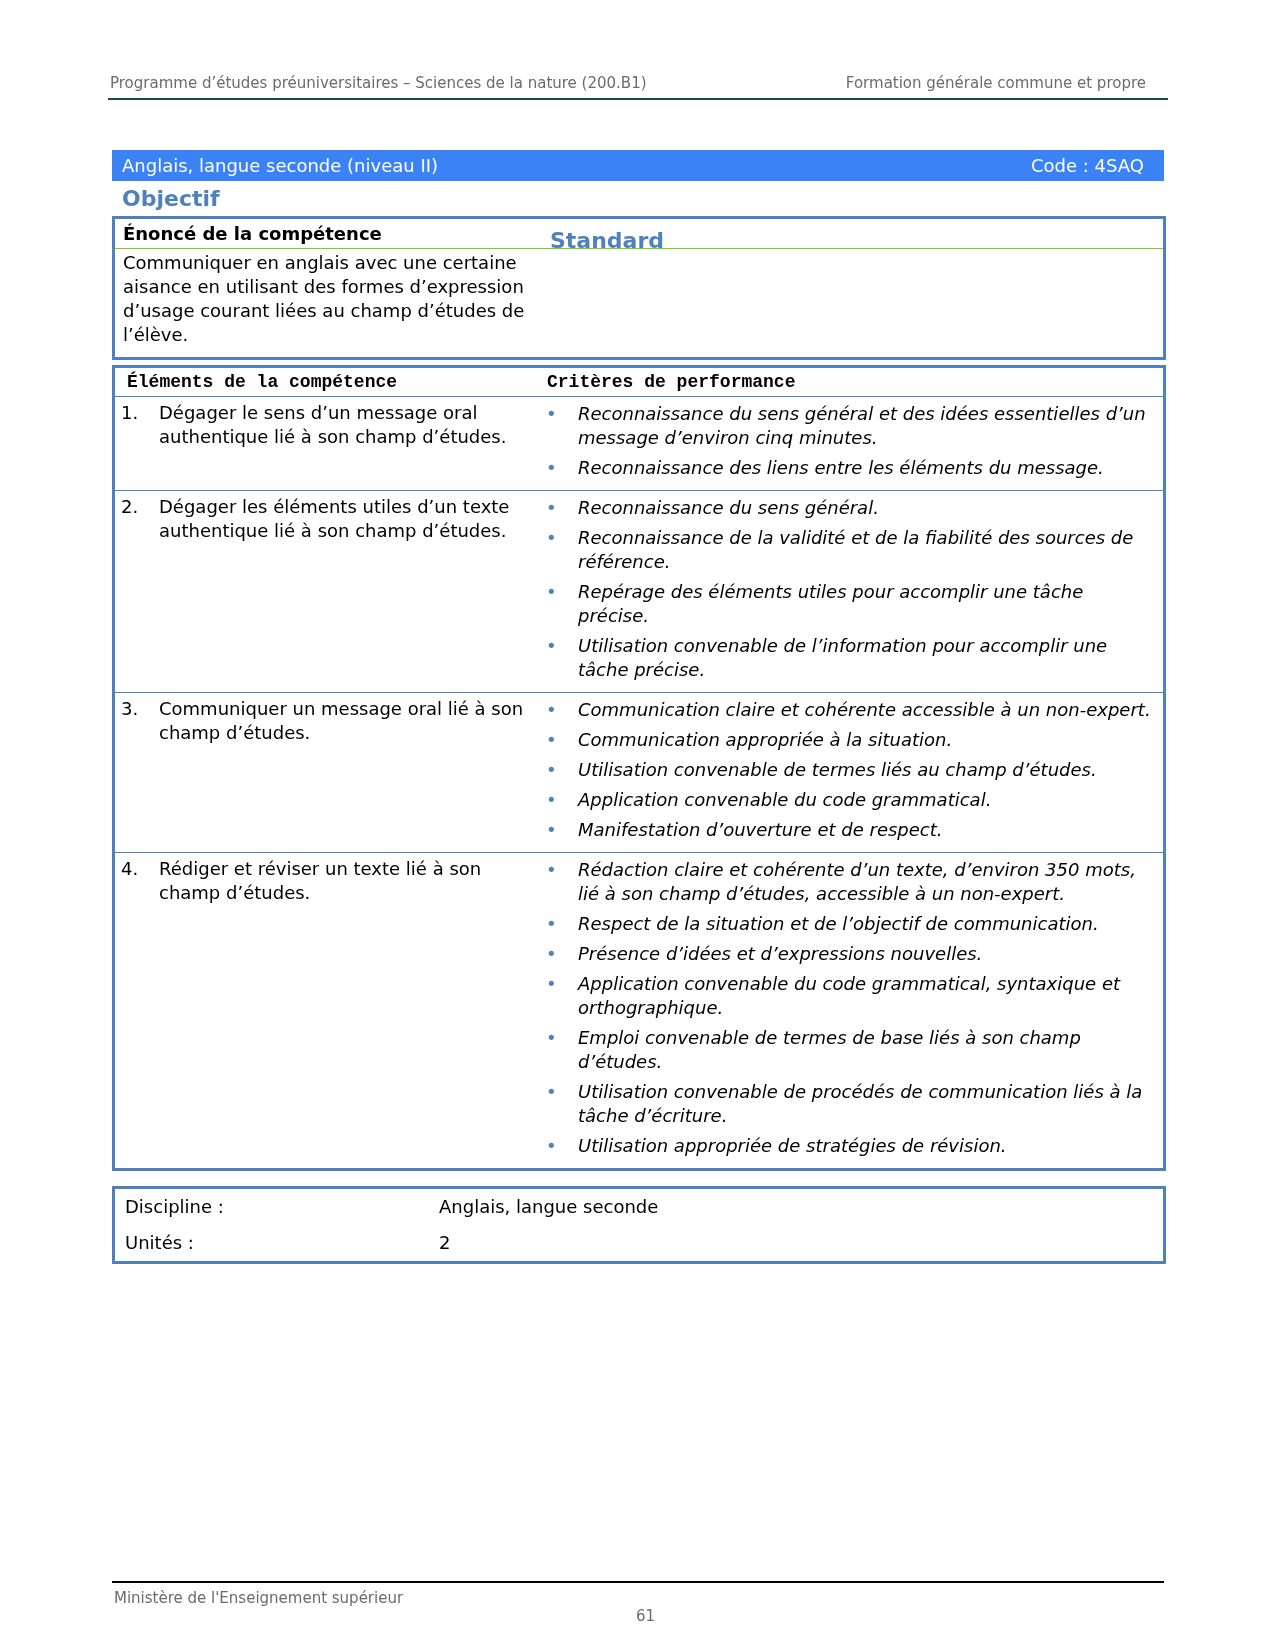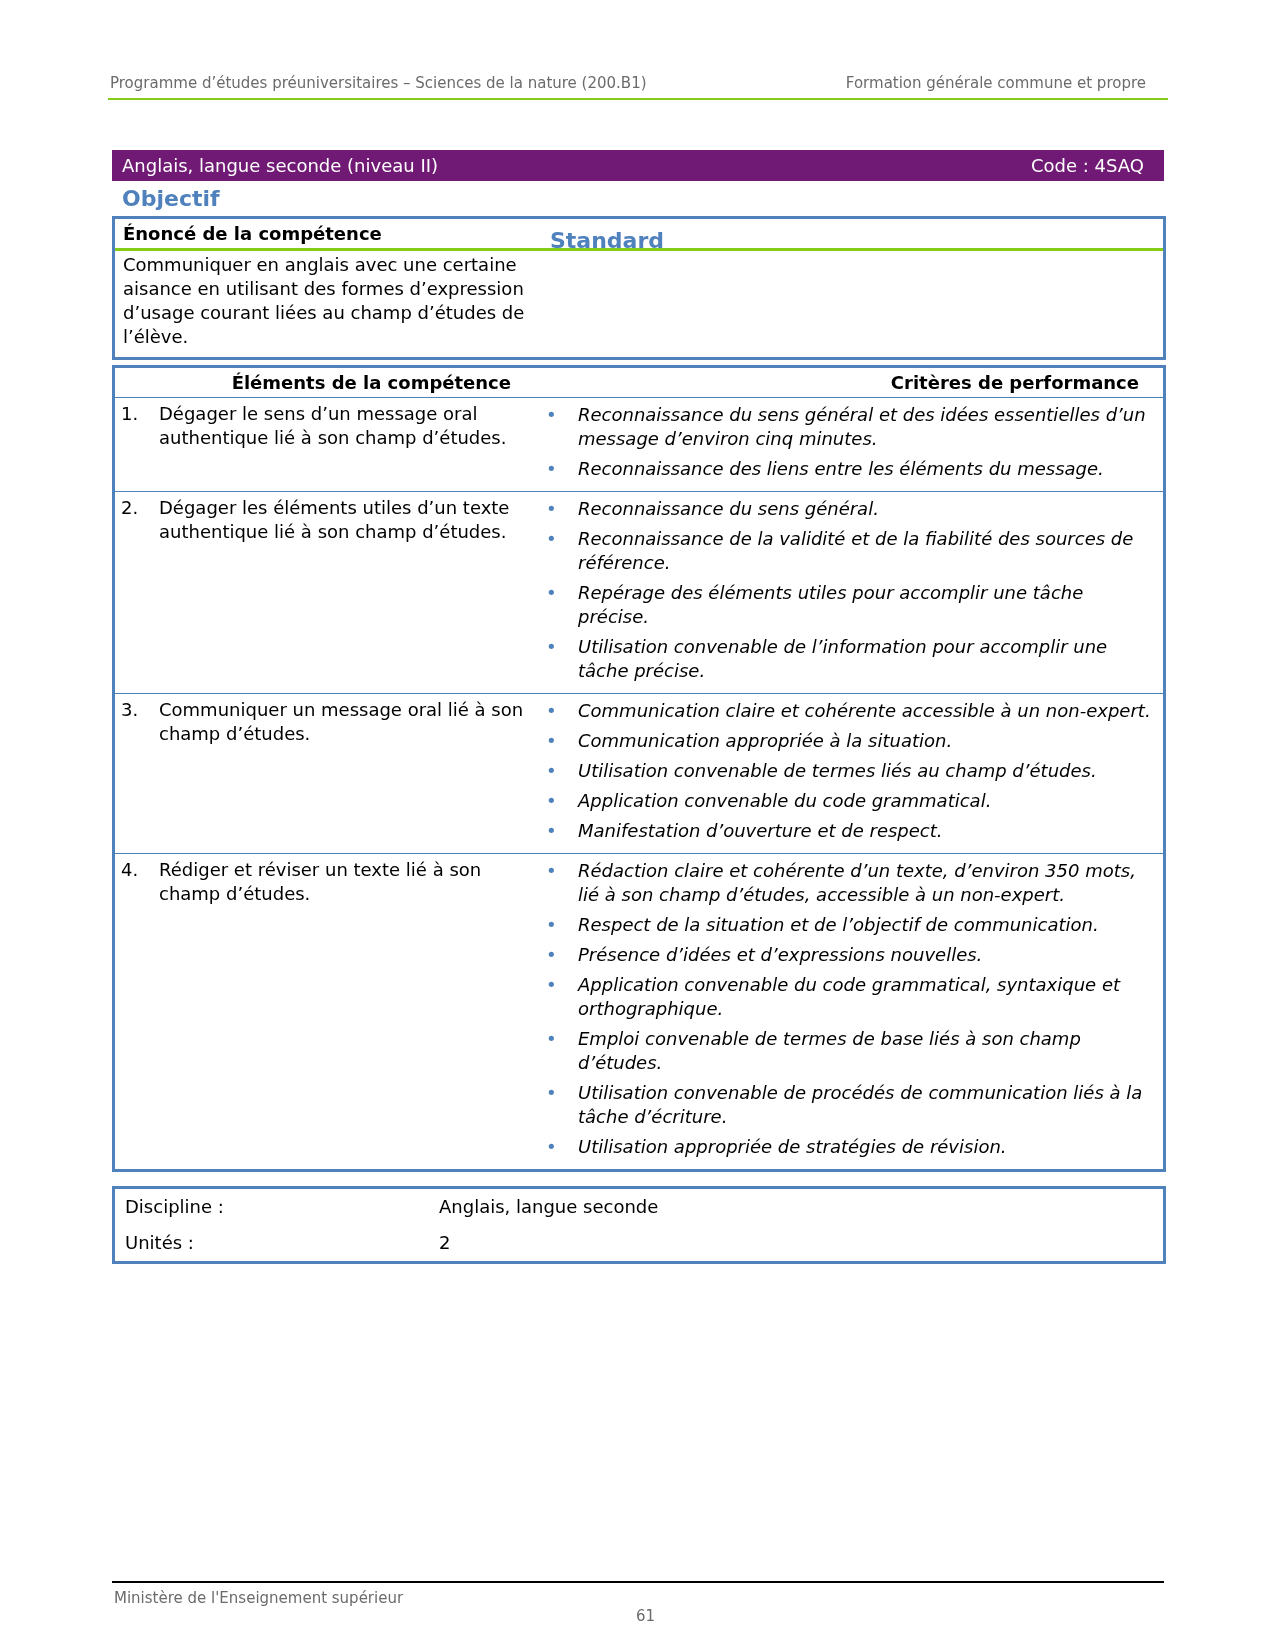--- a/index.html
+++ b/index.html
@@ -14,34 +14,34 @@
       font-family: "DejaVu Sans", sans-serif;
       color: #000;
       overflow: hidden;
     }
     .page-header {
       position: absolute;
       left: 108px;
       top: 72px;
       width: 1060px;
       height: 26px;
-      border-bottom: 2px solid #84cc16;
+      border-bottom: 2px solid #14532d;
       font-size: 15px;
       color: #6b6b6b;
     }
     .page-header .left { position: absolute; left: 2px; top: 2px; }
     .page-header .right { position: absolute; right: 22px; top: 2px; }
 
     .title-bar {
       position: absolute;
       left: 112px;
       top: 150px;
       width: 1052px;
       height: 31px;
-      background: #701a75;
+      background: #3b82f6;
       color: #ffffff;
       font-size: 18px;
     }
     .title-bar .left { position: absolute; left: 10px; top: 5px; }
     .title-bar .right { position: absolute; right: 20px; top: 5px; }
 
     .section-headings {
       position: absolute;
       left: 112px;
       top: 184px;
@@ -58,41 +58,42 @@
       position: absolute;
       left: 112px;
       width: 1048px;
       border: 3px solid #4f81bd;
       box-sizing: content-box;
     }
     .box-head {
       font-weight: bold;
       font-size: 18px;
       padding: 4px 8px;
-      border-bottom: 3px solid #84cc16;
+      border-bottom: 1px solid #84cc16;
     }
     .enonce { top: 216px; height: 138px; }
     .enonce .body {
       font-size: 18px;
       line-height: 24px;
       padding: 2px 8px;
       width: 410px;
     }
 
     .elements { top: 365px; }
     .elements table {
       width: 100%;
       border-collapse: collapse;
       font-size: 18px;
     }
     .elements th {
-      text-align: right;
+      text-align: left;
       font-weight: bold;
-      padding: 4px 24px;
+      padding: 4px 12px;
       border-bottom: 1px solid #4f81bd;
+      font-family: Liberation Mono, monospace;
     }
     .elements td {
       vertical-align: top;
       padding: 4px 6px;
       line-height: 24px;
     }
     .elements tr.row td { border-top: 1px solid #4f81bd; }
     .elements tr.row:first-of-type td { border-top: none; }
     .elements td.num-col { width: 38px; padding-right: 0; }
     .elements td.el-col { width: 370px; padding-left: 0; }

